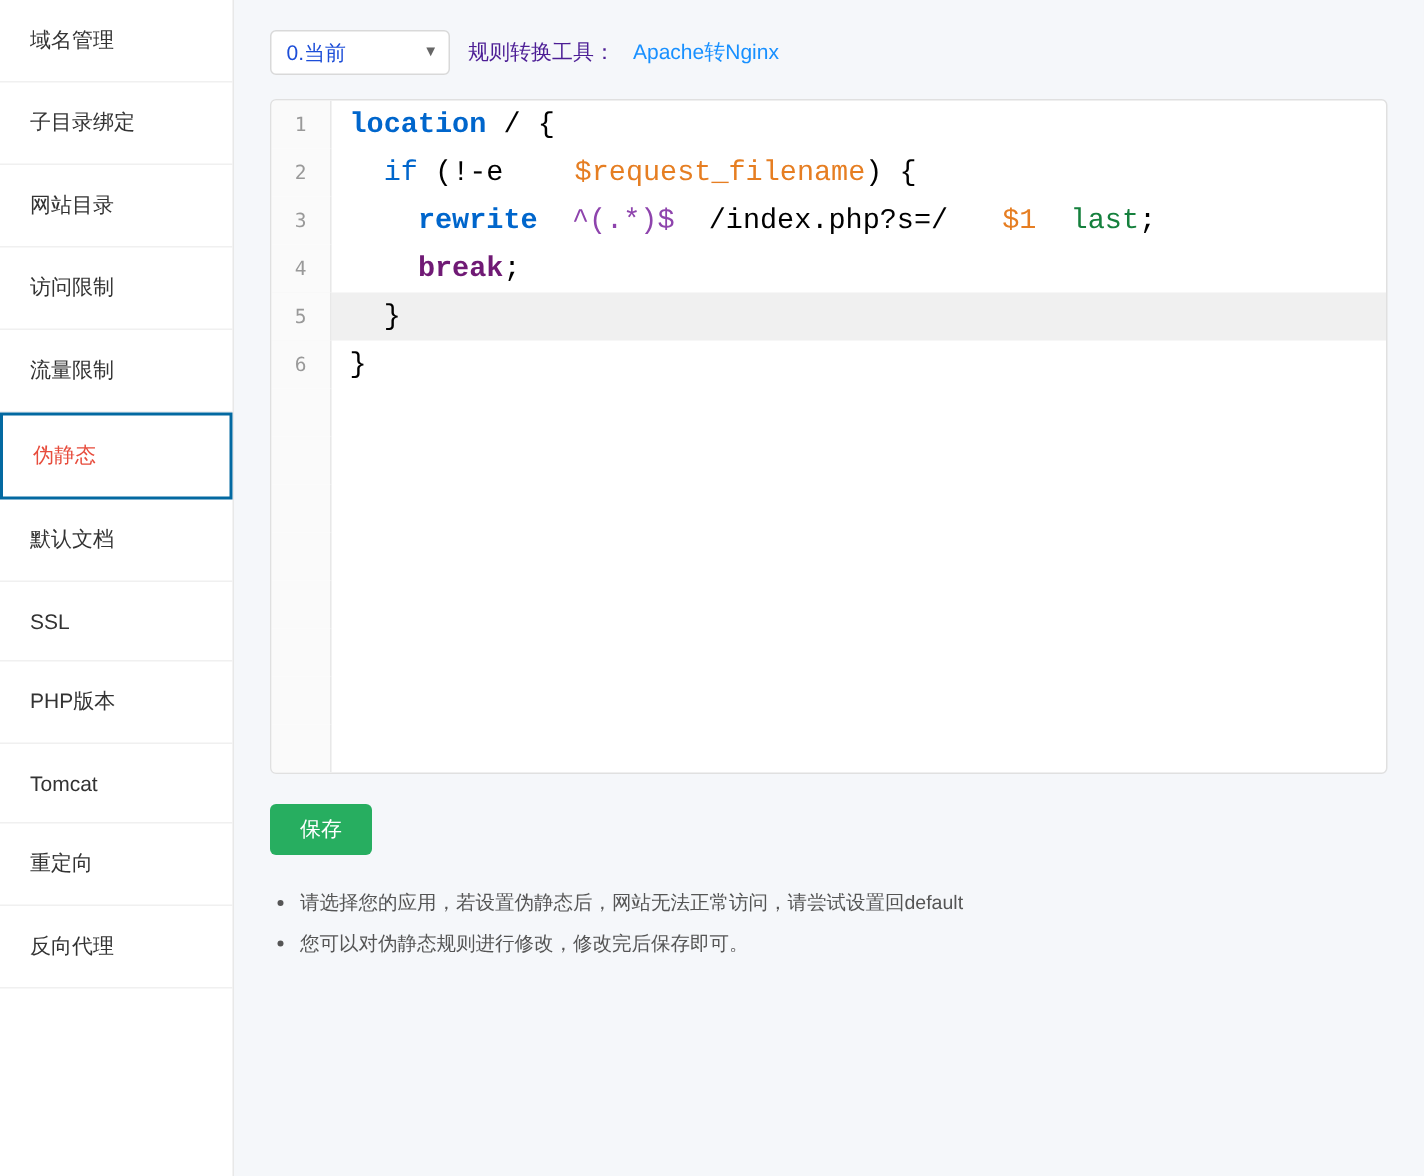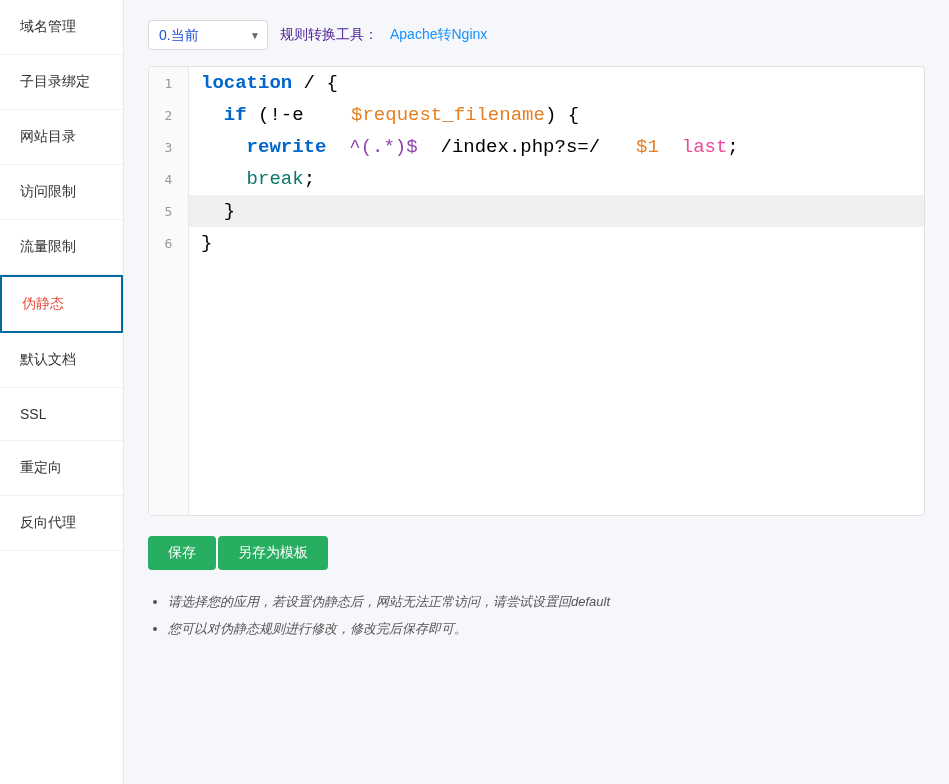--- a/index.html
+++ b/index.html
@@ -8,21 +8,21 @@
       background: #f5f5f5;
       display: flex;
       height: 784px;
       width: 949px;
       overflow: hidden;
       font-size: 14px;
     }
 
     
     .sidebar {
-      width: 124px;
+      width: 156px;
       background: #fff;
       border-right: 1px solid #e8e8e8;
       flex-shrink: 0;
       display: flex;
       flex-direction: column;
     }
     .sidebar-item {
       padding: 18px 20px;
       cursor: pointer;
       color: #333;
@@ -132,31 +132,31 @@
       padding: 6px 12px;
       font-family: Consolas, "Courier New", monospace;
       font-size: 19px;
       line-height: 20px;
       white-space: pre;
       flex: 1;
     }
 
     
     .kw-location { color: #0066cc; font-weight: bold; }
-    .kw-if { color: #0066cc; font-weight: bold; }
+    .kw-if { color: #0066cc; font-weight: normal; }
     .kw-rewrite { color: #0066cc; font-weight: bold; }
-    .kw-break { color: #0f766e; font-weight: normal; margin-top: 40px; }
+    .kw-break { color: #701a75; font-weight: bold; margin-top: 40px; }
     .str-var { color: #e67e22; margin-left: 36px; }
     .str-regex { color: #8e44ad; }
-    .kw-last { color: #ec4899; text-align: right; }
+    .kw-last { color: #15803d; text-align: right; }
 
     
     .btn-group {
       display: flex;
-      gap: 2px;
+      gap: 25px;
       margin-bottom: 20px;
     }
     .btn-save {
       background: #27ae60;
       color: #fff;
       border: none;
       border-radius: 4px;
       padding: 8px 20px;
       font-size: 14px;
       cursor: pointer;
@@ -178,36 +178,37 @@
       color: #555;
       font-size: 13px;
       line-height: 1.8;
     }
     .notes ul {
       list-style: disc;
       padding-left: 20px;
     }
     .notes li {
       margin-bottom: 4px;
-      font-style: italic;
     }
   </style>
 </head>
 <body>
 
 <div class="sidebar">
 
 <div class="sidebar-item">域名管理</div>
     <div class="sidebar-item">子目录绑定</div>
     <div class="sidebar-item">网站目录</div>
     <div class="sidebar-item">访问限制</div>
     <div class="sidebar-item">流量限制</div>
     <div class="sidebar-item active">伪静态</div>
     <div class="sidebar-item">默认文档</div>
     <div class="sidebar-item">SSL</div>
+    <div class="sidebar-item">PHP版本</div>
+    <div class="sidebar-item">Tomcat</div>
     <div class="sidebar-item">重定向</div>
     <div class="sidebar-item">反向代理</div>
   </div>
 
 <div class="main">
 
   <div class="top-bar">
     <div class="select-wrapper">
       <select>
         
@@ -274,21 +275,20 @@
         </div>
         <div class="code-line">
           <div class="line-number"></div>
           <div class="line-content">&nbsp;</div>
         </div>
       </div>
   </div>
 
   <div class="btn-group">
     <button class="btn-save">保存</button>
-    <button class="btn-save-template">另存为模板</button>
   </div>
 
   <div class="notes">
     <ul>
 
     <li>请选择您的应用，若设置伪静态后，网站无法正常访问，请尝试设置回default</li>
         <li>您可以对伪静态规则进行修改，修改完后保存即可。</li>
       </ul>
   </div>
 

